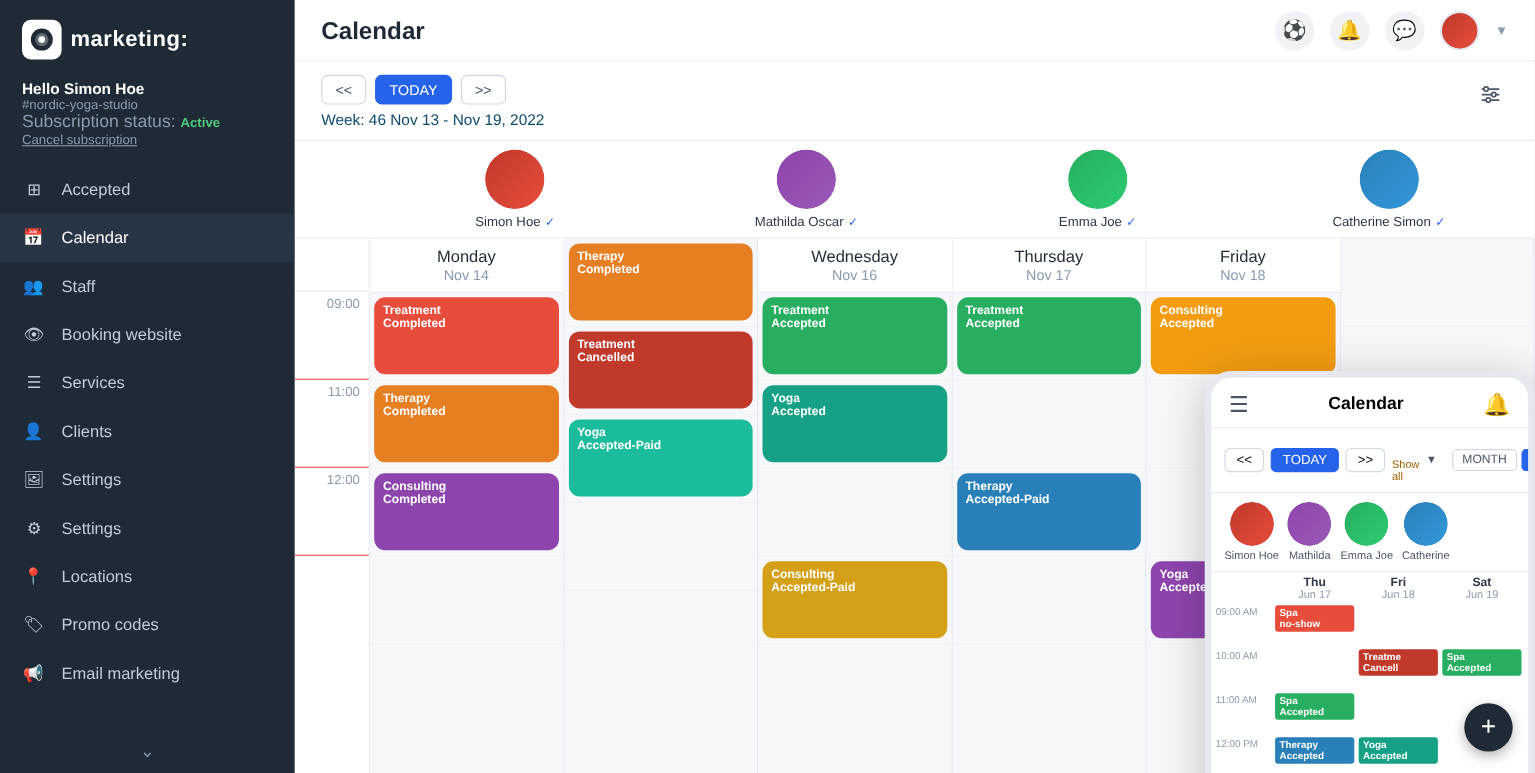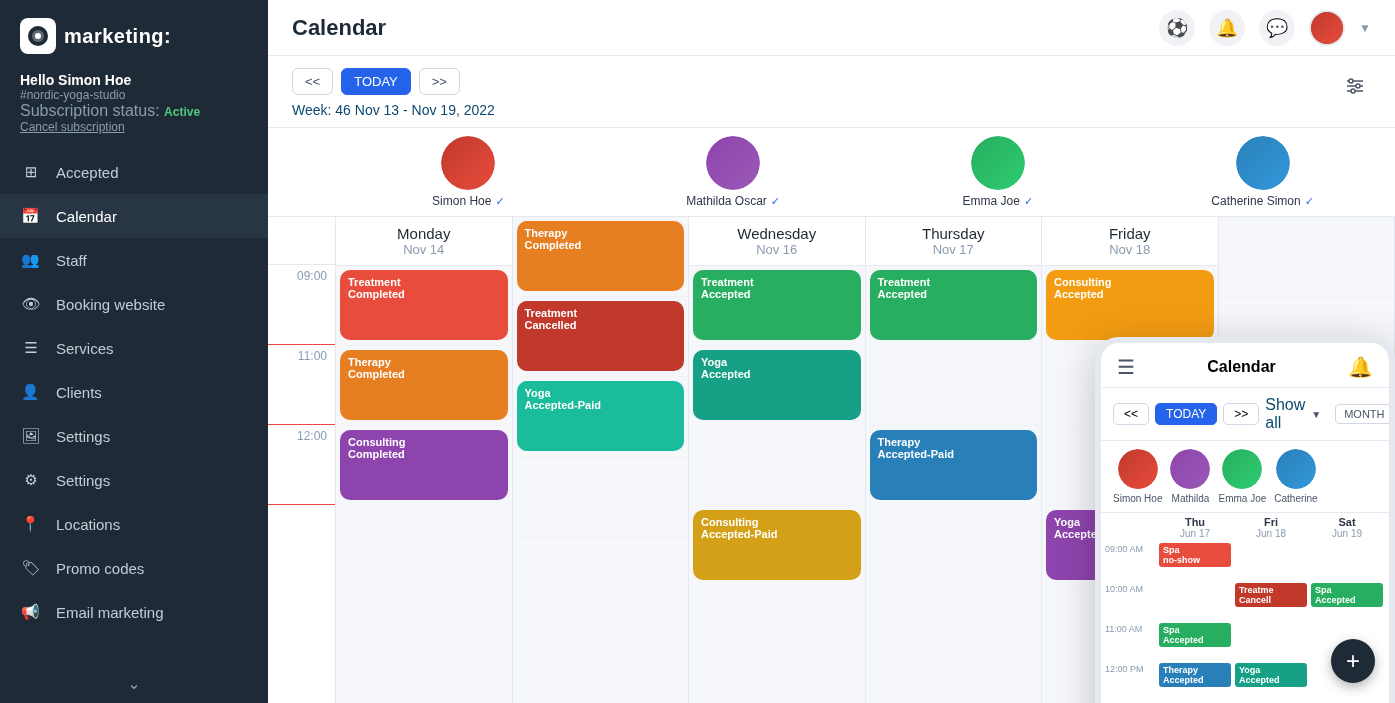--- a/index.html
+++ b/index.html
@@ -266,21 +266,21 @@
     }
     .mob-nav-btn {
       padding: 3px 10px;
       border: 1px solid #d0d8e4;
       border-radius: 5px;
       font-size: 12px;
       cursor: pointer;
       background: #fff;
     }
     .mob-nav-btn.today { background: #2563eb; color: #fff; border-color: #2563eb; }
-    .mob-showall { font-size: 16px; color: #0c4a6e; margin-left: auto; cursor: pointer; }
+    .mob-showall { font-size: 10px; color: #a16207; margin-left: auto; cursor: pointer; margin-top: 20px; }
     .mob-view-btns { display: flex; gap: 4px; margin-left: 8px; }
     .mob-view-btn {
       padding: 3px 8px;
       border: 1px solid #d0d8e4;
       border-radius: 4px;
       font-size: 11px;
       cursor: pointer;
       background: #fff;
       color: #4a5568;
     }

